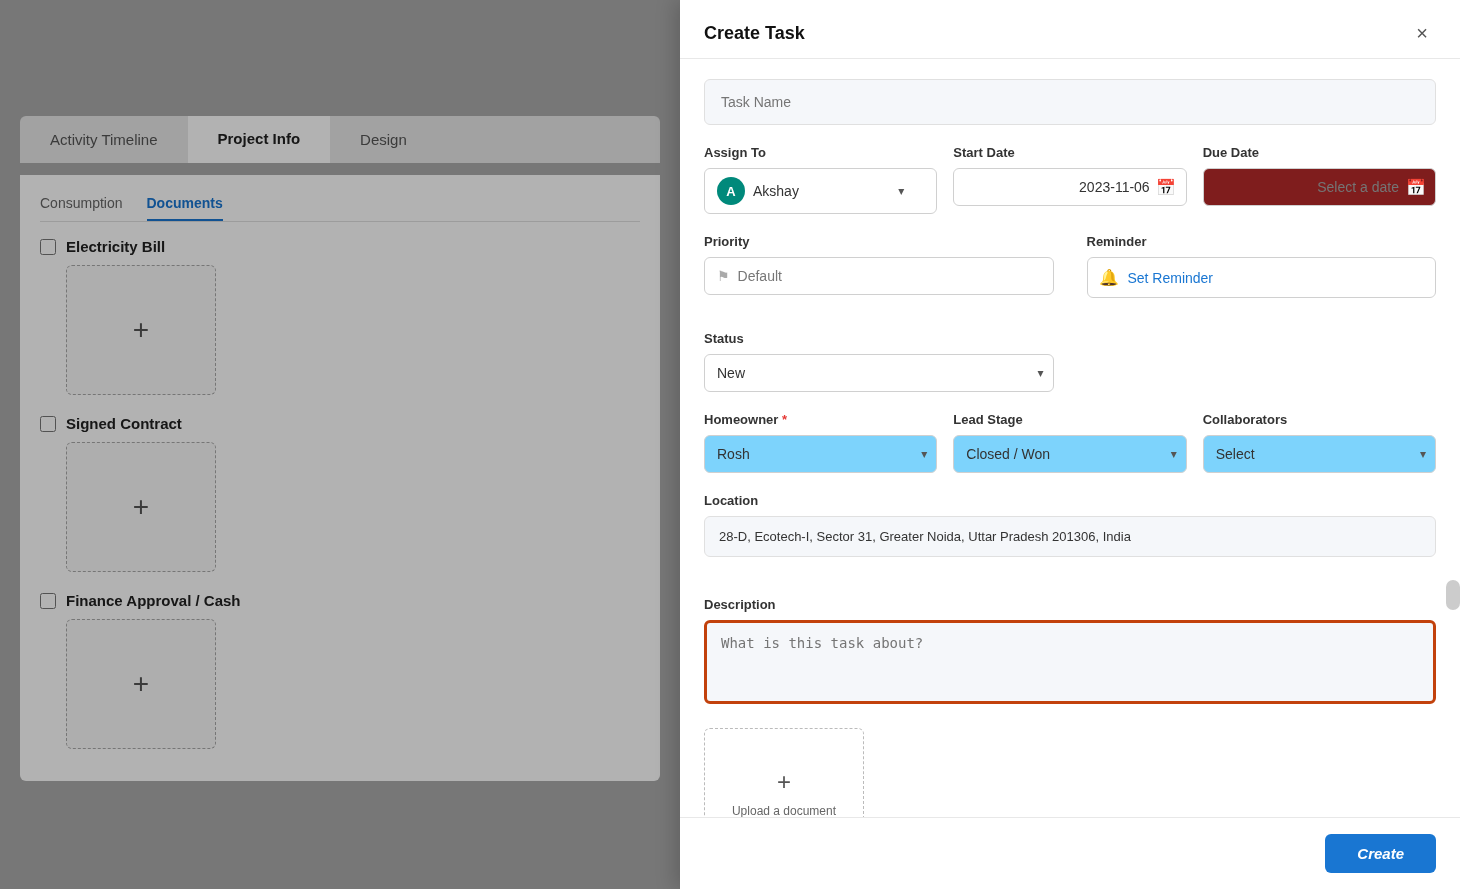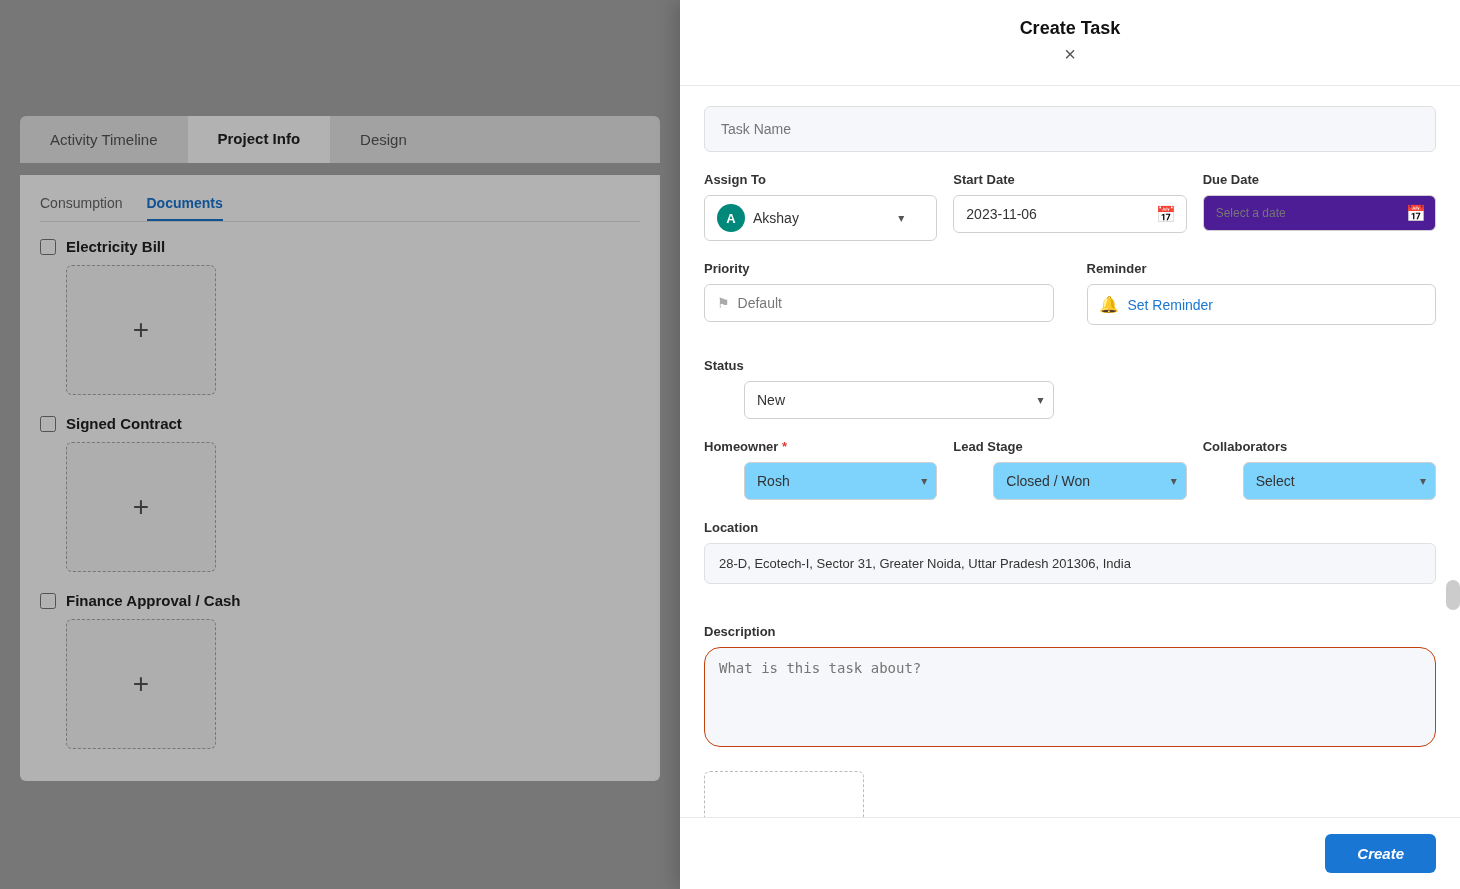--- a/index.html
+++ b/index.html
@@ -137,23 +137,22 @@
       z-index: 10;
       display: flex;
       flex-direction: column;
       box-shadow: -4px 0 20px rgba(0,0,0,0.2);
     }
 
     .modal-header {
       display: flex;
       align-items: center;
       justify-content: space-between;
-      padding: 18px 24px 15px;
+      padding: 18px 24px 9px;
       border-bottom: 1px solid #e8e8e8;
-      flex-direction: column;
     }
 
     .modal-title {
       font-size: 18px;
       font-weight: 700;
       color: #111;
     }
 
     .modal-close {
       font-size: 20px;
@@ -209,21 +208,20 @@
       font-weight: 600;
       color: #333;
     }
 
     .form-label .required {
       color: #e53935;
     }
 
     .select-wrapper {
       position: relative;
-      margin-left: 40px;
     }
 
     .select-wrapper select {
       width: 100%;
       padding: 10px 12px;
       padding-right: 32px;
       border: 1px solid #d0d0d0;
       border-radius: 6px;
       font-size: 14px;
       color: #333;
@@ -280,20 +278,21 @@
       width: 100%;
       padding: 10px 12px;
       padding-right: 36px;
       border: 1px solid #d0d0d0;
       border-radius: 6px;
       font-size: 14px;
       color: #333;
       background: white;
       outline: none;
       cursor: pointer;
+      text-align: right;
     }
 
     .calendar-icon {
       position: absolute;
       right: 10px;
       top: 50%;
       transform: translateY(-50%);
       color: #666;
       font-size: 16px;
       pointer-events: none;
@@ -374,26 +373,26 @@
     .description-label {
       font-size: 13px;
       font-weight: 600;
       color: #333;
       margin-bottom: 8px;
     }
 
     .description-textarea {
       width: 100%;
       padding: 12px 14px;
-      border: 1px solid #c2410c;
-      border-radius: 16px;
+      border: 3px solid #c2410c;
+      border-radius: 6px;
       font-size: 14px;
       color: #999;
       background: #f5f7fa;
-      height: 100px;
+      height: 84px;
       resize: none;
       outline: none;
       margin-bottom: 20px;
     }
 
     
     .upload-doc-box {
       width: 160px;
       height: 130px;
       border: 1.5px dashed #bbb;
@@ -523,21 +522,21 @@
         <label class="form-label">Start Date</label>
         <div class="date-input-wrapper">
           <input type="text" style="width: 100%; padding: 10px 36px 10px 12px; border: 1px solid rgb(208, 208, 208); border-radius: 6px; font-size: 14px; color: rgb(51, 51, 51); background: white; outline: none;" value="2023-11-06">
           <span class="calendar-icon">📅</span>
         </div>
       </div>
 
       <div class="form-group">
         <label class="form-label">Due Date</label>
         <div class="date-input-wrapper">
-          <input type="text" style="width: 100%; padding: 10px 36px 10px 12px; border: 1px solid rgb(208, 208, 208); border-radius: 6px; font-size: 12px; color: rgb(170, 170, 170); background: #4c1d95; outline: none;" placeholder="Select a date">
+          <input type="text" style="width: 100%; padding: 10px 36px 10px 12px; border: 1px solid rgb(208, 208, 208); border-radius: 6px; font-size: 14px; color: rgb(170, 170, 170); background: #7f1d1d; outline: none;" placeholder="Select a date">
           <span class="calendar-icon">📅</span>
         </div>
       </div>
     </div>
 
     
     <div class="form-row-2">
       <div class="form-group">
         <label class="form-label">Priority</label>
         <div class="priority-display">

